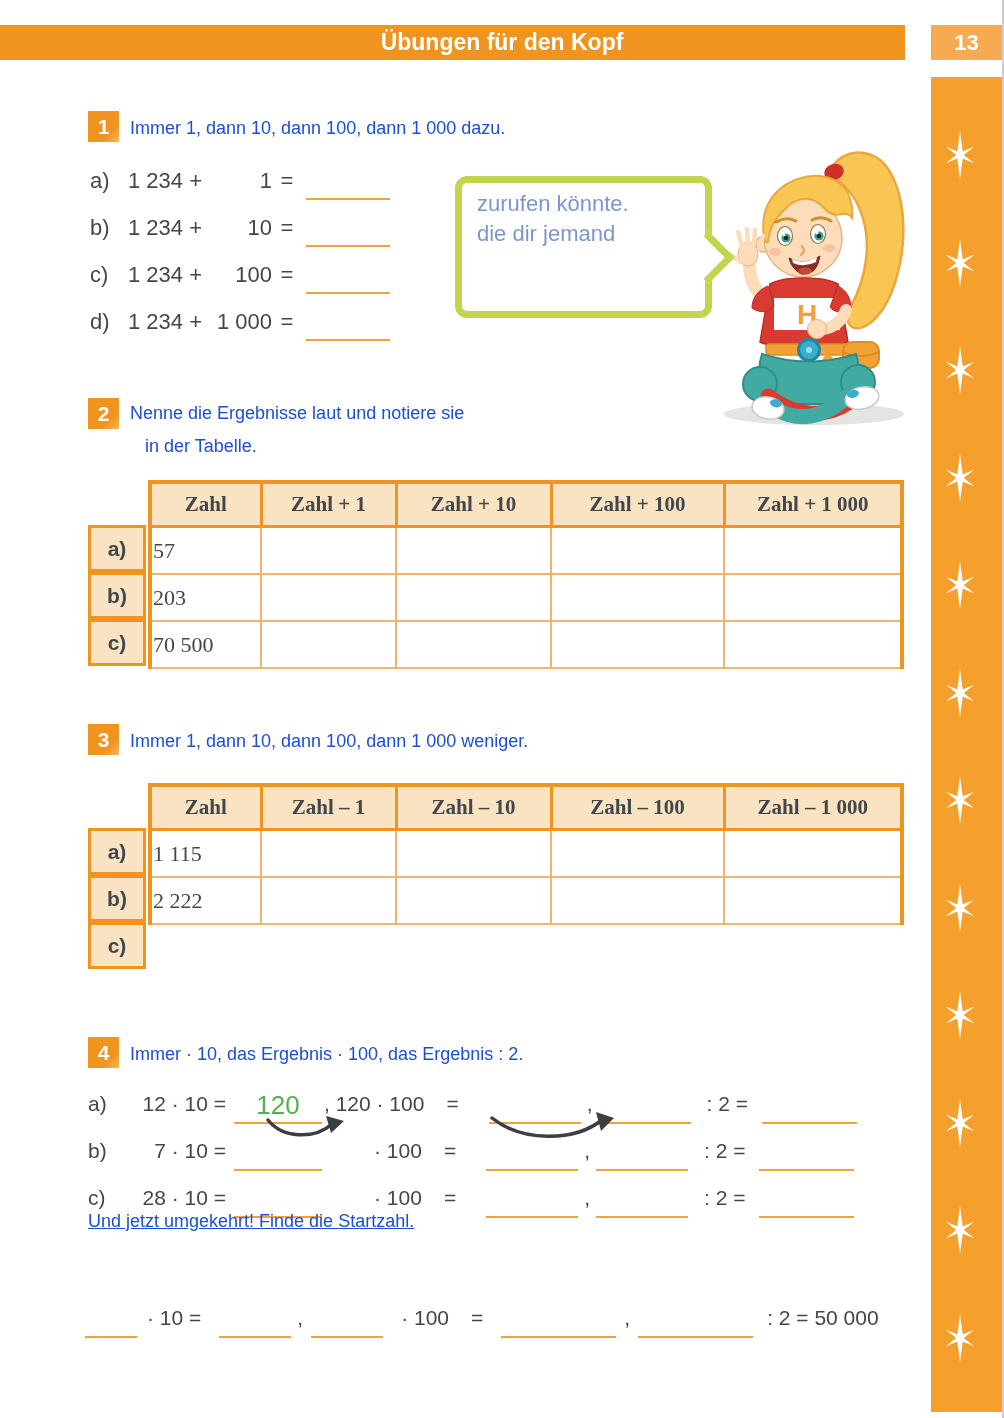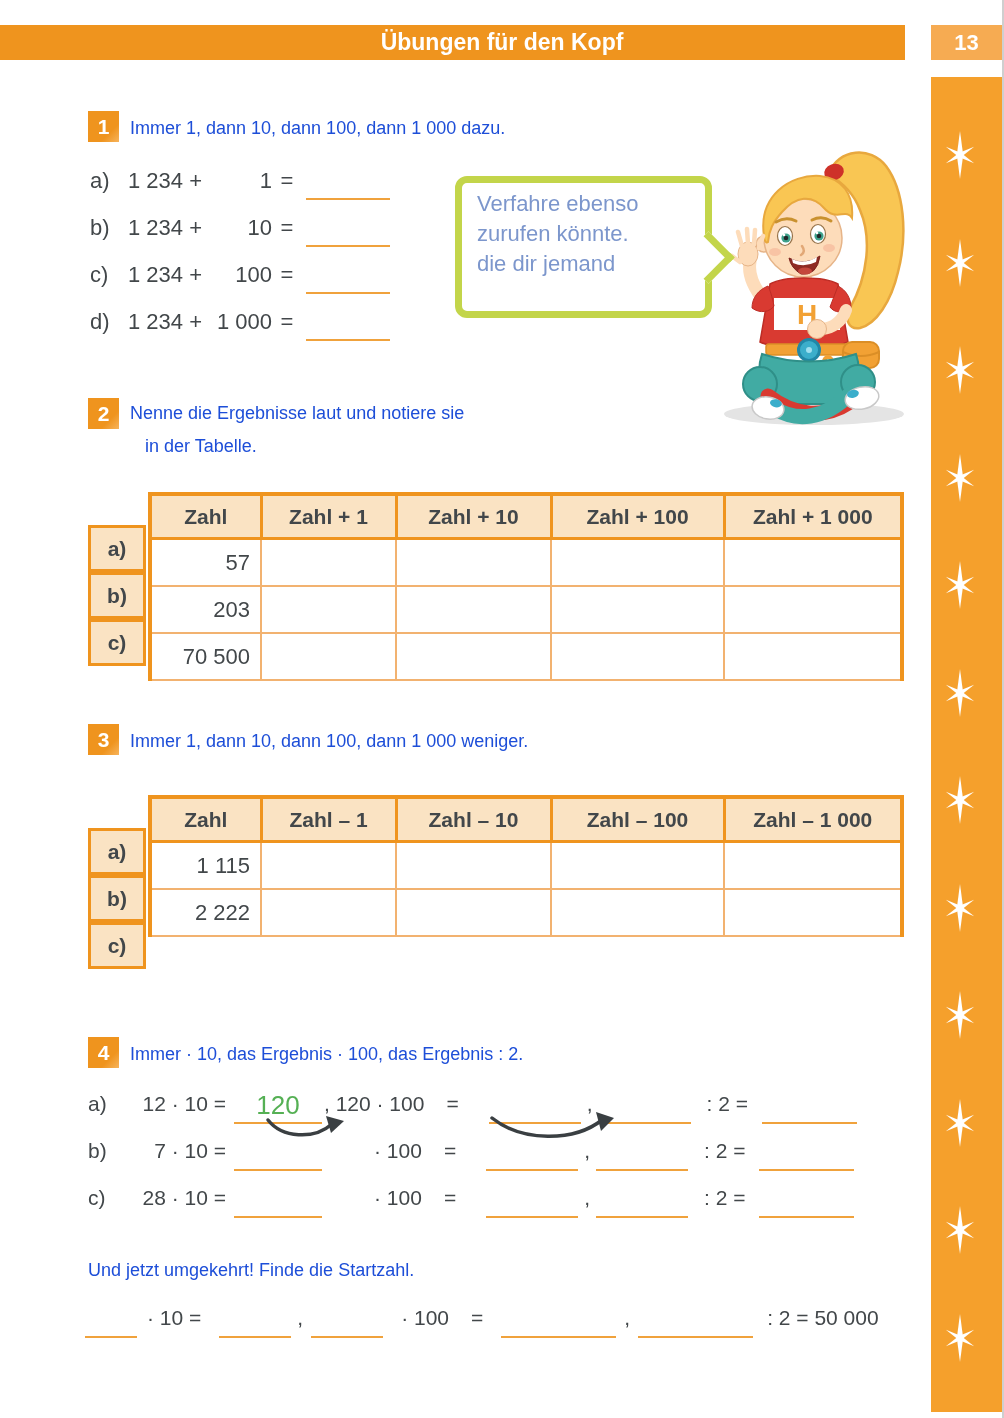--- a/index.html
+++ b/index.html
@@ -42,26 +42,26 @@
     border:7px solid #C3D54A; border-radius:12px; box-sizing:border-box;
     padding:6px 0 0 15px; z-index:2; }
   .bubble p { margin:0; line-height:30px; font-size:22px; color:#7C96CC; white-space:nowrap; }
   .bubble-tail { position:absolute; right:-22px; top:56px; width:30px; height:30px; background:#fff;
     border-top:7px solid #C3D54A; border-right:7px solid #C3D54A; transform:rotate(45deg); }
 
   .girl { left:712px; top:126px; width:205px; height:300px; z-index:1; }
 
   
   .wtable { position:absolute; left:88px; width:820px; }
-  .wtable table { position:absolute; left:60px; top:16px; border-collapse:collapse; table-layout:fixed;
-    border:4px solid #EF941E; border-bottom:2px solid #F2B270; }
+  .wtable table { position:absolute; left:60px; top:4px; border-collapse:collapse; table-layout:fixed;
+    border:4px solid #EF941E; border-bottom:2px solid #F2B270;font-family:Liberation Serif, serif; }
   .wtable th { background:#FAE3C3; border:3px solid #EF941E; height:39px;
     font-size:21px; font-weight:bold; color:#42474a; }
   .wtable td { border:2px solid #F2B270; height:43px; font-size:22px; background:#fff; }
-  .wtable td.zahl { text-align:right; padding-right:10px; }
+  .wtable td.zahl { padding-right:10px; }
   .wlabel { position:absolute; left:0; width:58px; height:47px; box-sizing:border-box;
     background:#FAE3C3; border:3.5px solid #EF941E; font-weight:bold; font-size:21px;
     display:flex; align-items:center; justify-content:center; }
 
   
   .ex4-row { position:absolute; left:88px; height:30px; display:flex; align-items:flex-end;
     font-size:21px; white-space:nowrap; }
   .ex4-row .lab   { width:38px; }
   .ex4-row .expr  { width:100px; text-align:right; }
   .ex4-row .blank { margin-bottom:-8px; }
@@ -262,21 +262,20 @@
 </div>
 <div class="ex1-row" style="top:305px;">
   <span class="lab">d)</span>
   <span class="base">1 234 +</span>
   <span class="add">1 000</span>
   <span class="eq">=</span>
   <span class="blank"></span>
 </div>
 
 <div class="abs bubble">
-  <p>Verfahre ebenso</p>
   <p>zurufen könnte.</p>
   <p>die dir jemand</p>
   <div class="bubble-tail"></div>
 </div>
 
 <svg class="abs girl" viewBox="0 0 205 300">
   <ellipse cx="102" cy="288" rx="90" ry="11" fill="#E4E4E4"></ellipse>
 
   <path d="M116,48 C128,22 158,20 174,40 C192,64 196,108 186,146 C179,176 164,198 148,202 C137,204 132,194 138,182 C156,150 160,112 148,84 C142,68 130,56 116,48 Z" fill="#F9C653" stroke="#E8A83E" stroke-width="2.5"></path>
   <ellipse cx="122" cy="46" rx="10" ry="8" fill="#CE3129" transform="rotate(-20 122 46)"></ellipse>
@@ -473,21 +472,21 @@
 
 <svg class="arrow-svg" style="left:262px; top:1114px;" width="86" height="28" viewBox="0 0 86 28">
   <path d="M6,6 C20,24 52,26 70,10" fill="none" stroke="#3A3F42" stroke-width="3.5" stroke-linecap="round"></path>
   <polygon points="64,2 82,7 69,19" fill="#3A3F42"></polygon>
 </svg>
 <svg class="arrow-svg" style="left:486px; top:1110px;" width="134" height="32" viewBox="0 0 134 32">
   <path d="M6,8 C36,32 88,32 116,10" fill="none" stroke="#3A3F42" stroke-width="3.5" stroke-linecap="round"></path>
   <polygon points="110,2 128,8 115,21" fill="#3A3F42"></polygon>
 </svg>
 
-<div class="abs ex-title" style="left:88px; top:1256px;">Und jetzt umgekehrt! Finde die Startzahl.</div>
+<div class="abs ex-title" style="left:88px; top:1207px;text-decoration:underline;">Und jetzt umgekehrt! Finde die Startzahl.</div>
 <div class="rev-row">
   <span class="blank rb1"></span>
   <span class="rp1">· 10 =</span>
   <span class="blank rb2"></span>
   <span class="rc1">,</span>
   <span class="blank rb3"></span>
   <span class="rp2">· 100</span>
   <span class="req">=</span>
   <span class="blank rb4"></span>
   <span class="rc2">,</span>

